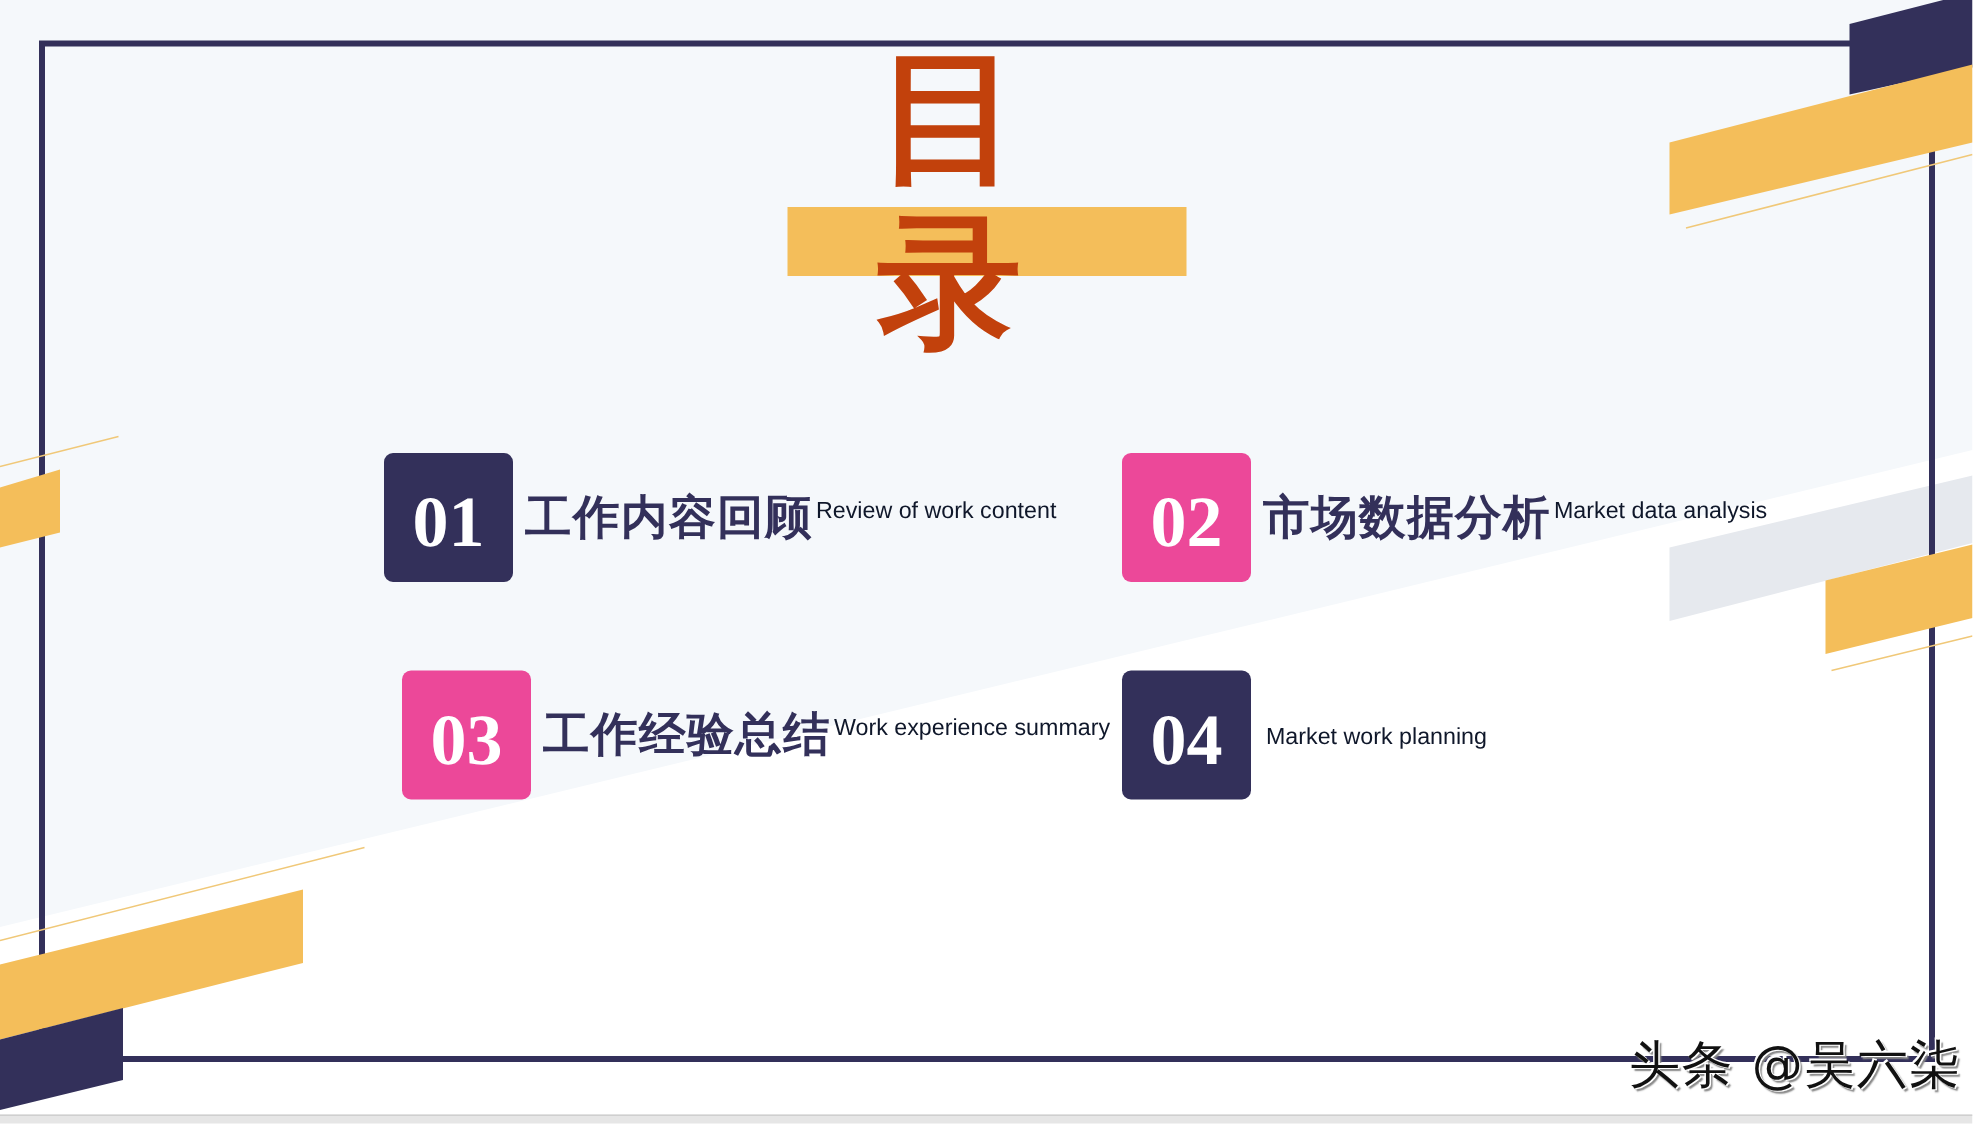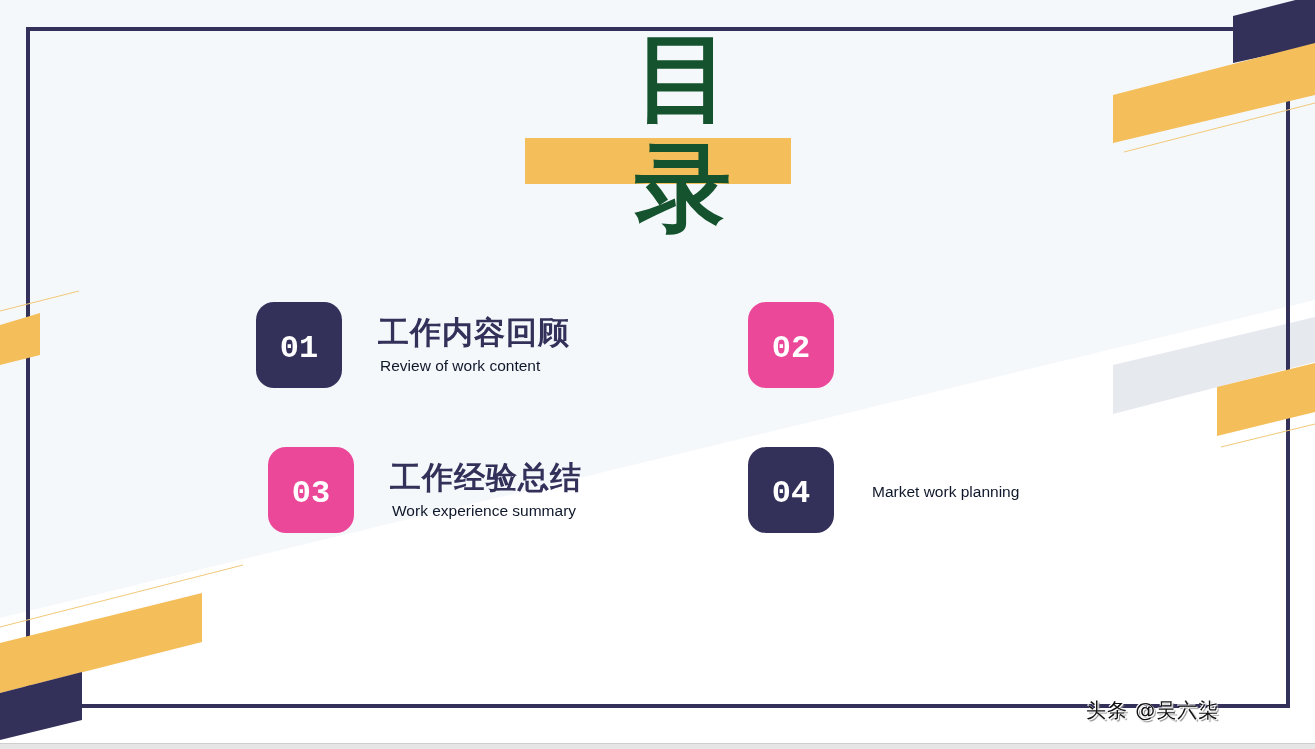--- a/index.html
+++ b/index.html
@@ -12,44 +12,43 @@
     .title-wrap {
       position: absolute; left: 525px; top: 78px; width: 266px; height: 110px;
     }
     .title-band {
       position: absolute; left: 0; top: 60px; width: 266px; height: 46px;
       background: #f4be5a;
     }
     .title-text {
       position: absolute; left: 0; top: 0; width: 266px; height: 110px;
       display: flex; justify-content: center; align-items: center;
-      color: #14532d; font-size: 96px; font-weight: bold;
+      color: #c2410c; font-size: 96px; font-weight: bold;
       letter-spacing: 60px; padding-left: 60px; box-sizing: border-box;
       line-height: 110px;
-      text-align: right;
     }
     .item {
       position: absolute; display: flex; align-items: center;
     }
     .badge {
-      width: 86px; height: 86px; border-radius: 18px;
+      width: 86px; height: 86px; border-radius: 6px;
       display: flex; align-items: center; justify-content: center;
-      color: #ffffff; font-size: 32px; font-weight: bold;
-      font-family: Liberation Mono, monospace;
+      color: #ffffff; font-size: 48px; font-weight: bold;
+      font-family: Liberation Serif, serif;
       padding-top: 6px; box-sizing: border-box;
     }
     .badge.navy { background: #33305a; }
     .badge.gold { background: #ec4899; }
-    .texts { margin-left: 36px; display: flex; flex-direction: column; }
+    .texts { margin-left: 8px; display: flex; flex-direction: row; }
     .cn { color: #33305a; font-size: 31px; font-weight: bold; line-height: 38px; letter-spacing: 1px; }
     .en { color: #0f172a; font-size: 15.5px; line-height: 22px; margin-top: 4px; padding-left: 2px;
           font-family: "Liberation Sans", sans-serif; }
     .watermark {
       position: absolute; left: 1086px; top: 690px;
-      font-size: 20px; color: #111;
+      font-size: 34px; color: #111;
       text-shadow: 1px 1px 0 #fff, -1px -1px 0 #fff, 2px 2px 1px #888;
       letter-spacing: 1px; line-height: 40px;
     }
     .bottom-bar {
       position: absolute; left: 0; top: 743px; width: 1315px; height: 6px;
       background: #e6e6e6; border-top: 1px solid #cfcfcf;
     }
   </style>
 </head>
 <body>
@@ -91,20 +90,24 @@
 <div class="item" style="left:256px; top:302px;">
   <div class="badge navy">01</div>
   <div class="texts">
     <div class="cn">工作内容回顾</div>
     <div class="en">Review of work content</div>
   </div>
 </div>
 
 <div class="item" style="left:748px; top:302px;">
   <div class="badge gold">02</div>
+  <div class="texts">
+    <div class="cn">市场数据分析</div>
+    <div class="en">Market data analysis</div>
+  </div>
 </div>
 
 <div class="item" style="left:256px; top:447px;padding-left:12px;">
   <div class="badge gold">03</div>
   <div class="texts">
     <div class="cn">工作经验总结</div>
     <div class="en">Work experience summary</div>
   </div>
 </div>
 

